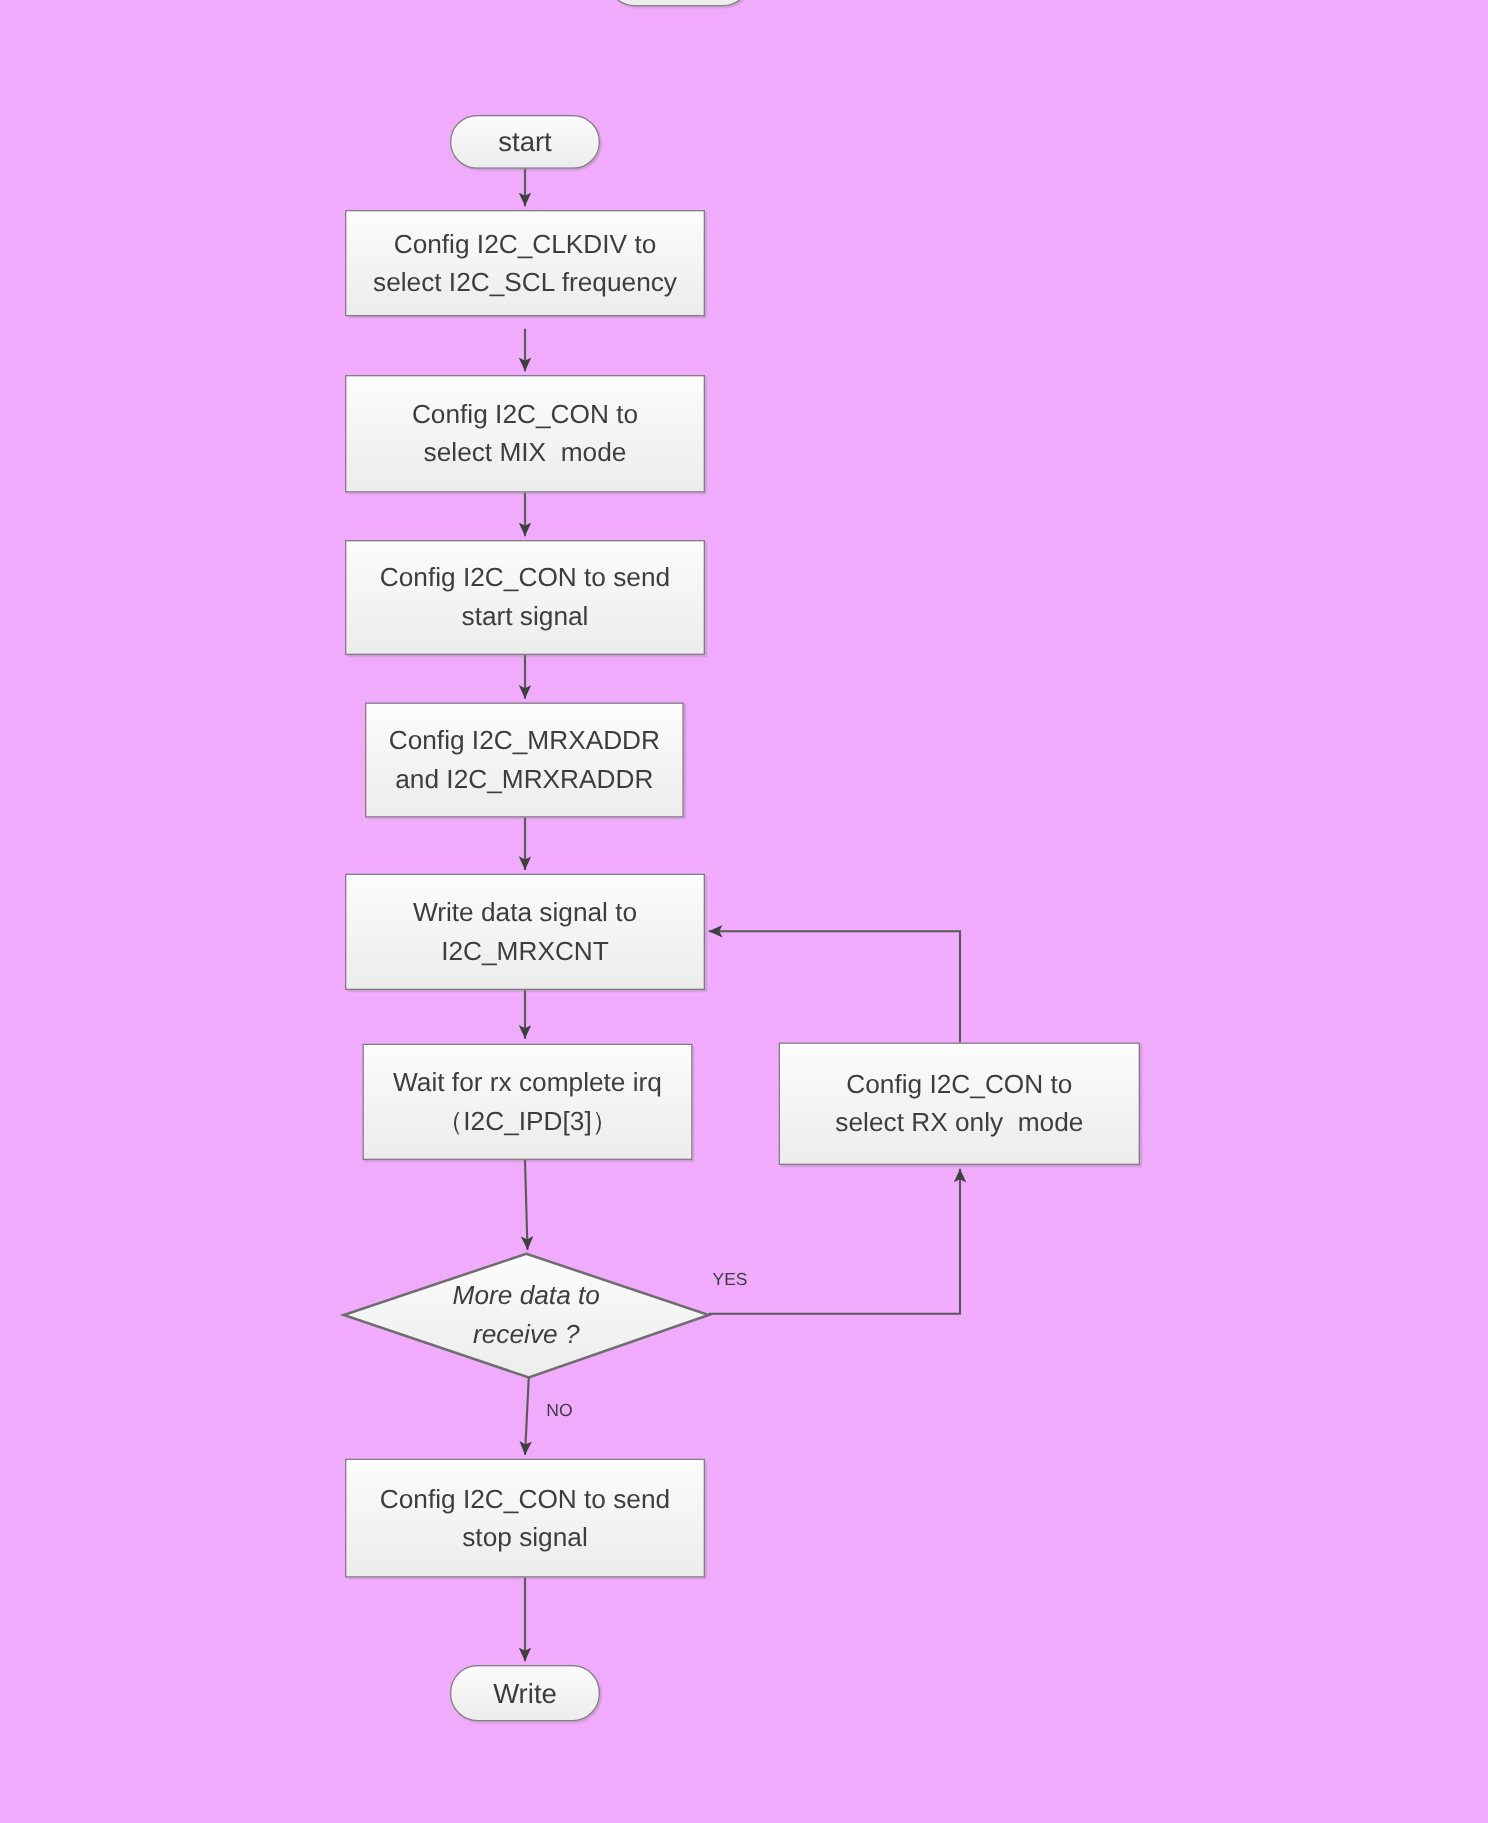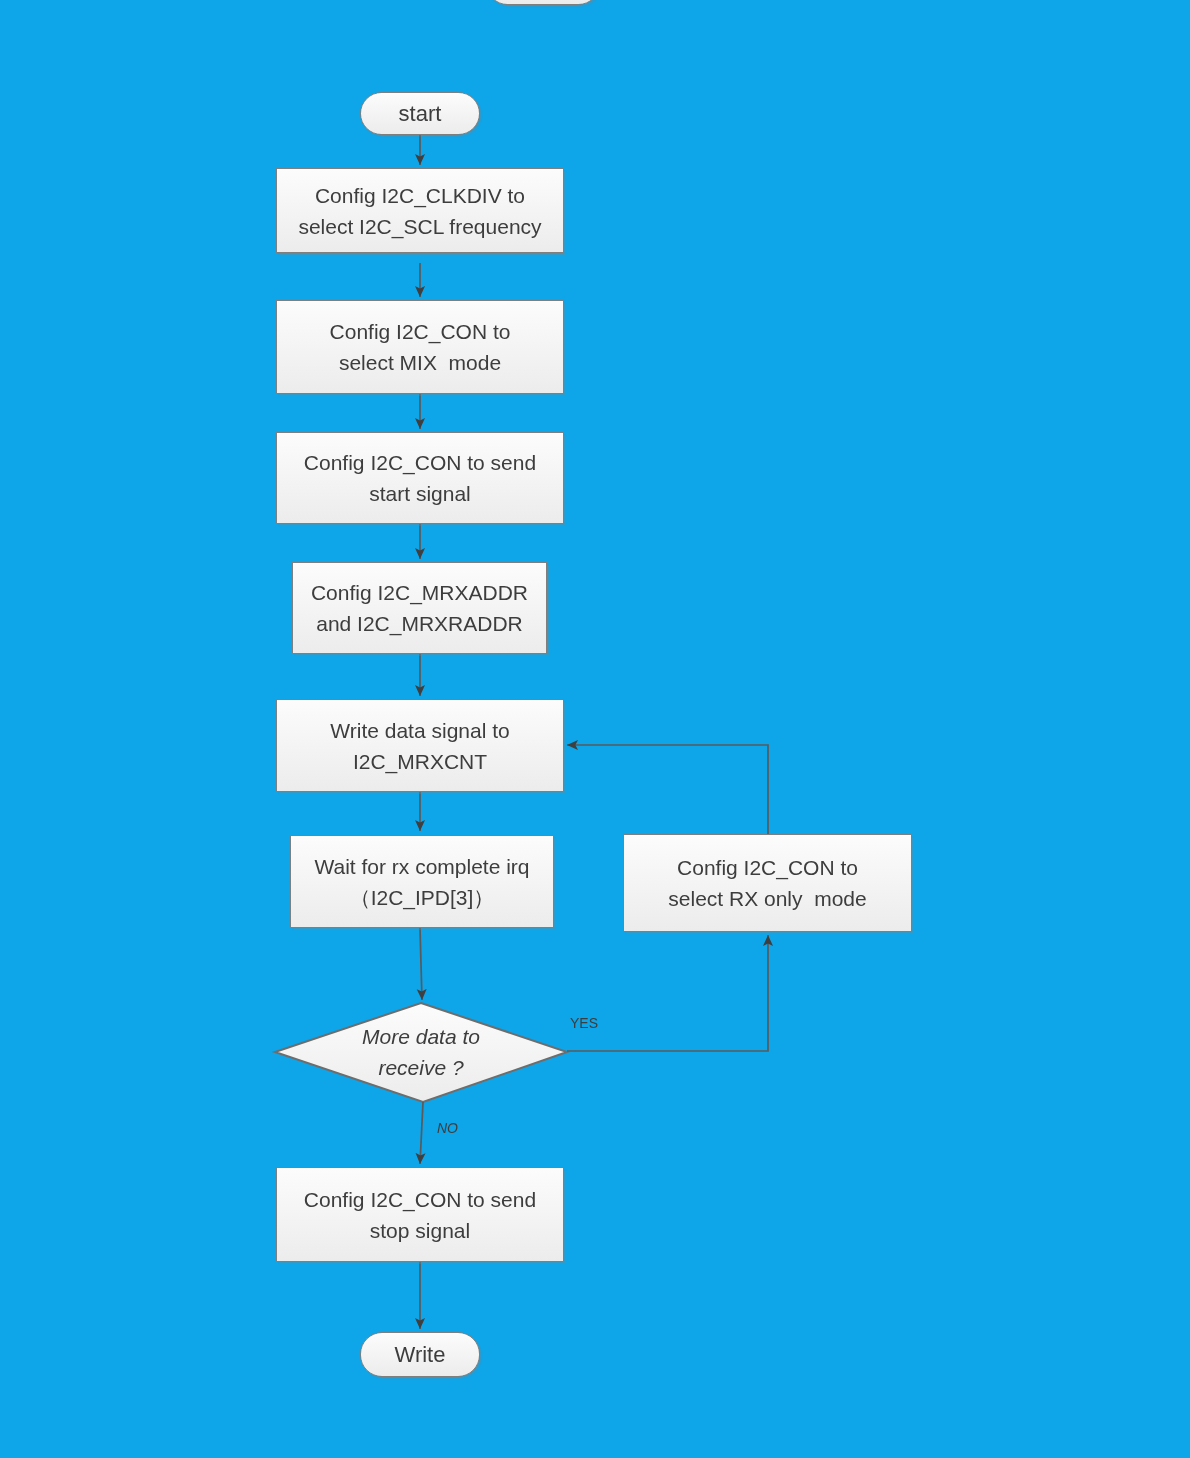--- a/index.html
+++ b/index.html
@@ -4,21 +4,21 @@
 <style>
   html, body {
     margin: 0;
     padding: 0;
     background: #ffffff;
   }
   #canvas {
     position: relative;
     width: 1190px;
     height: 1458px;
-    background: #0ea5e9;
+    background: #f0abfc;
     overflow: hidden;
     font-family: "Liberation Sans", "DejaVu Sans", sans-serif;
     color: #3d3d3d;
   }
   .node {
     position: absolute;
     box-sizing: border-box;
     border: 1.5px solid #7f7f7f;
     background: linear-gradient(180deg, #fcfcfc 0%, #ececec 100%);
     box-shadow: 1.5px 1.5px 1px rgba(130,130,130,0.30);
@@ -65,21 +65,21 @@
   #node-mix           { left: 276px; top: 300px;  width: 288px; height: 94px; }
   #node-start-signal  { left: 276px; top: 432px;  width: 288px; height: 92px; }
   #node-mrxaddr       { left: 292px; top: 562px;  width: 255px; height: 92px; }
   #node-mrxcnt        { left: 276px; top: 699px;  width: 288px; height: 93px; }
   #node-wait-irq      { left: 290px; top: 835px;  width: 264px; height: 93px; }
   #node-decision      { left: 321px; top: 1021px; width: 200px; height: 62px; }
   #node-rx-only       { left: 623px; top: 834px;  width: 289px; height: 98px; }
   #node-stop-signal   { left: 276px; top: 1167px; width: 288px; height: 95px; }
   #node-stop          { left: 360px; top: 1332px; width: 120px; height: 45px; }
   #edge-label-yes     { left: 570px; top: 1012px; }
-  #edge-label-no      { left: 437px; top: 1117px; font-style: italic; }
+  #edge-label-no      { left: 437px; top: 1117px; }
 </style>
 </head>
 <body>
 
 <div id="canvas">
 
   <svg id="connectors" viewBox="0 0 1190 1458" xmlns="http://www.w3.org/2000/svg">
     <defs>
       <marker id="arrow" markerUnits="userSpaceOnUse" markerWidth="13" markerHeight="12" refX="11" refY="5" orient="auto">
         <path d="M0,0 L11,5 L0,10 L2.6,5 Z" fill="#3f3f3f"></path>

